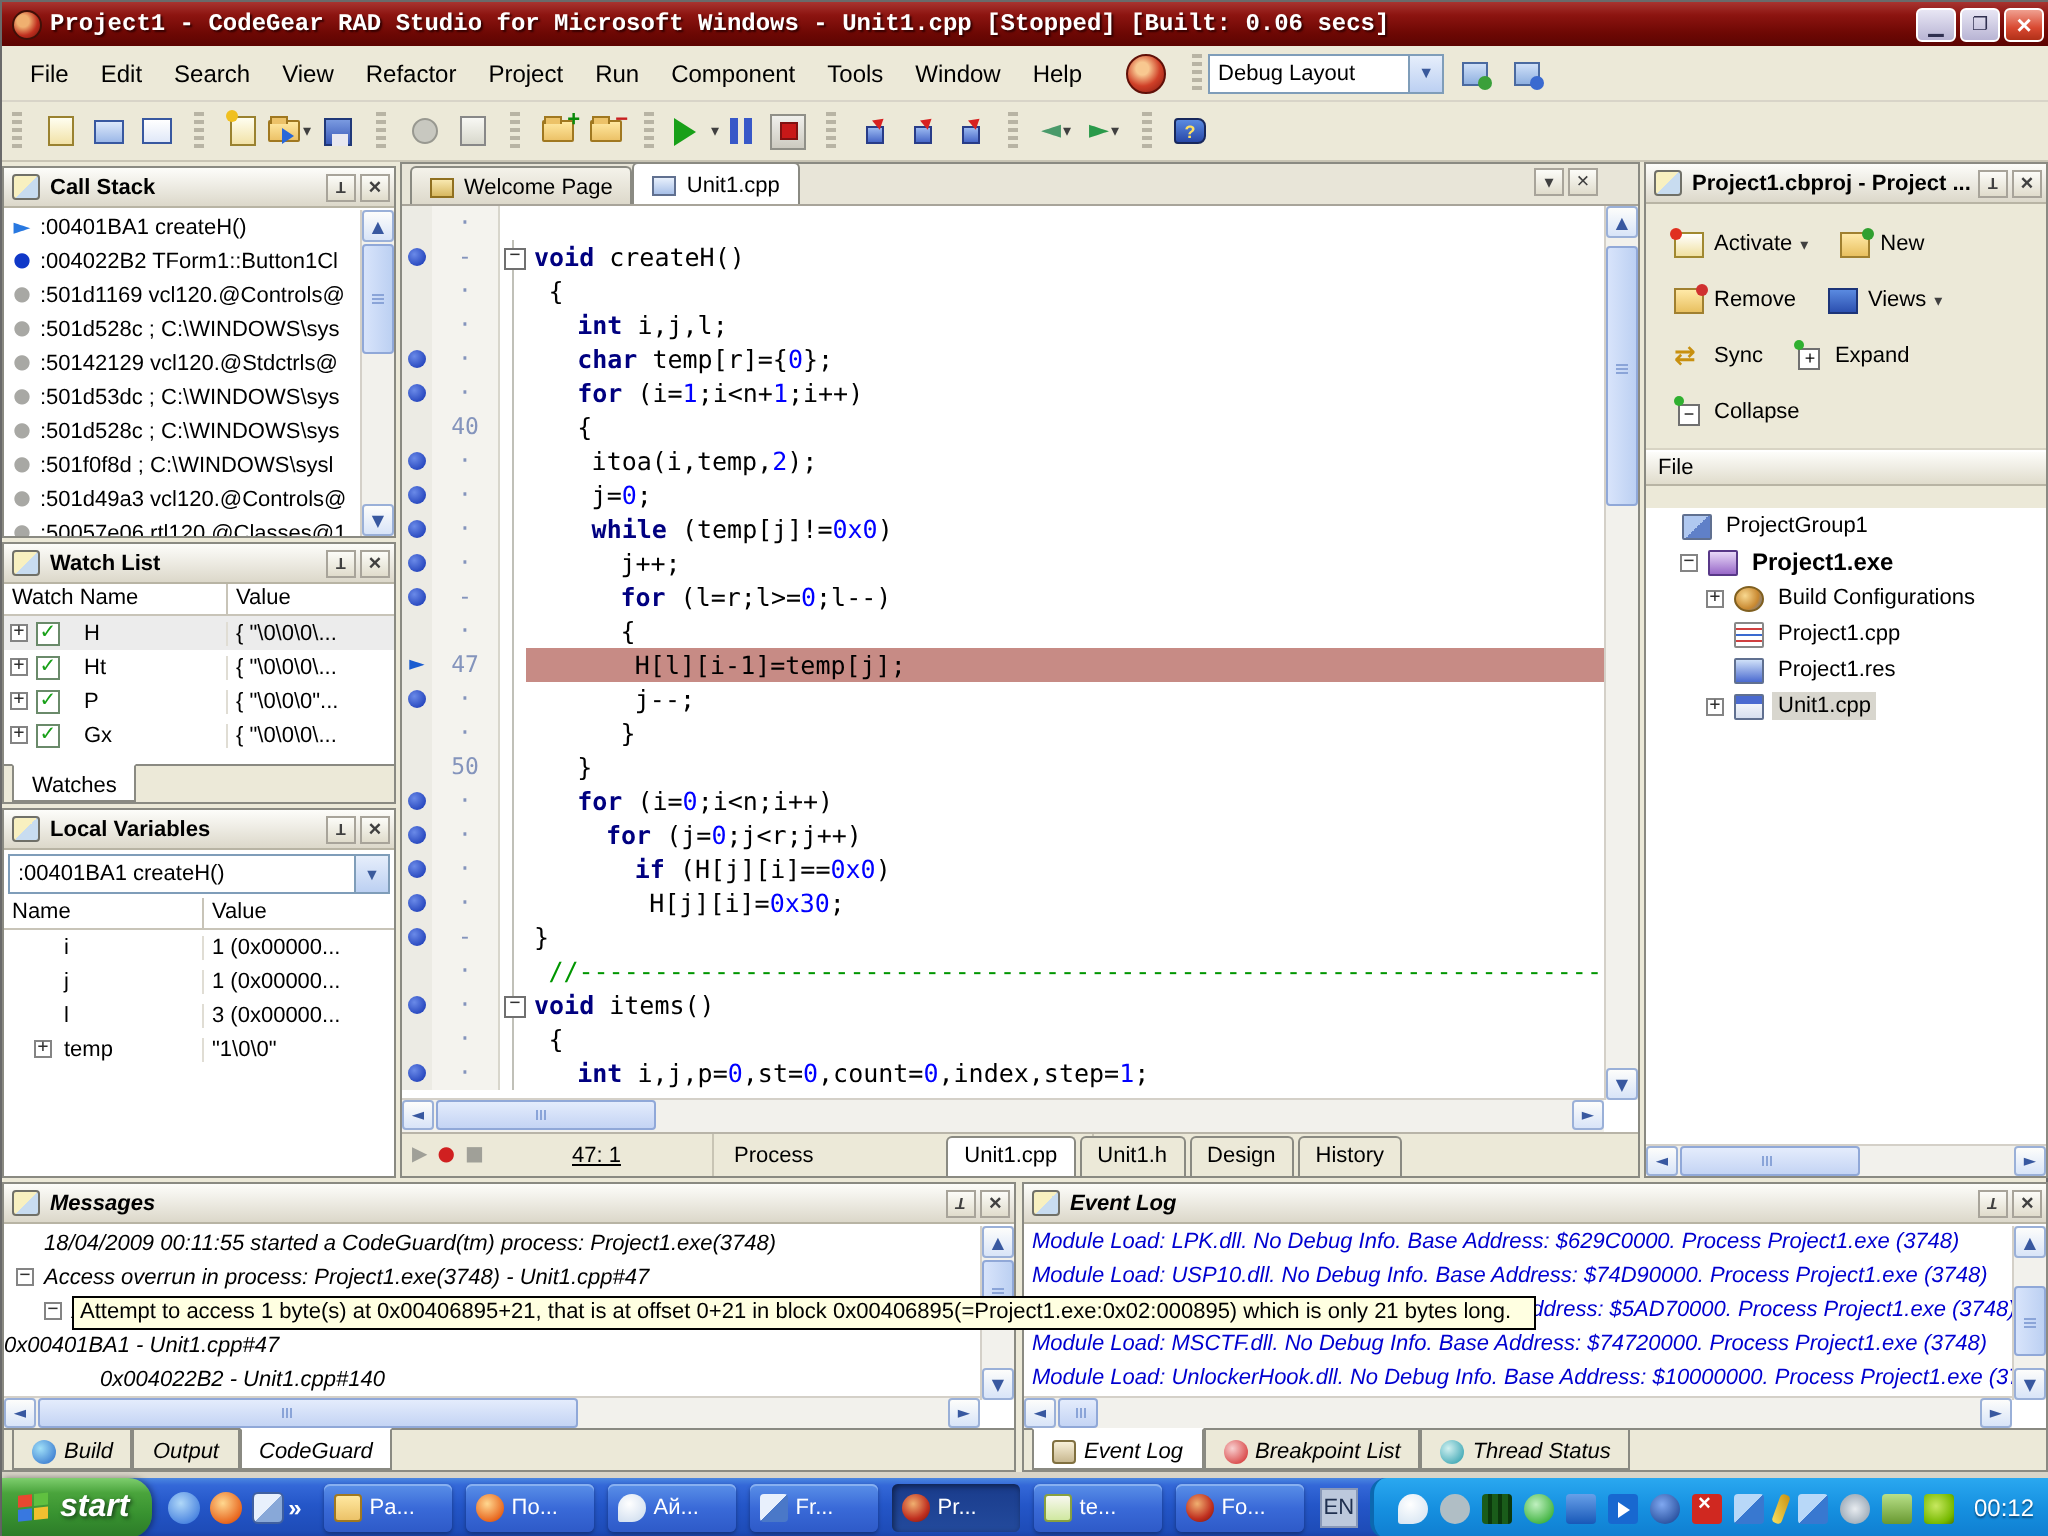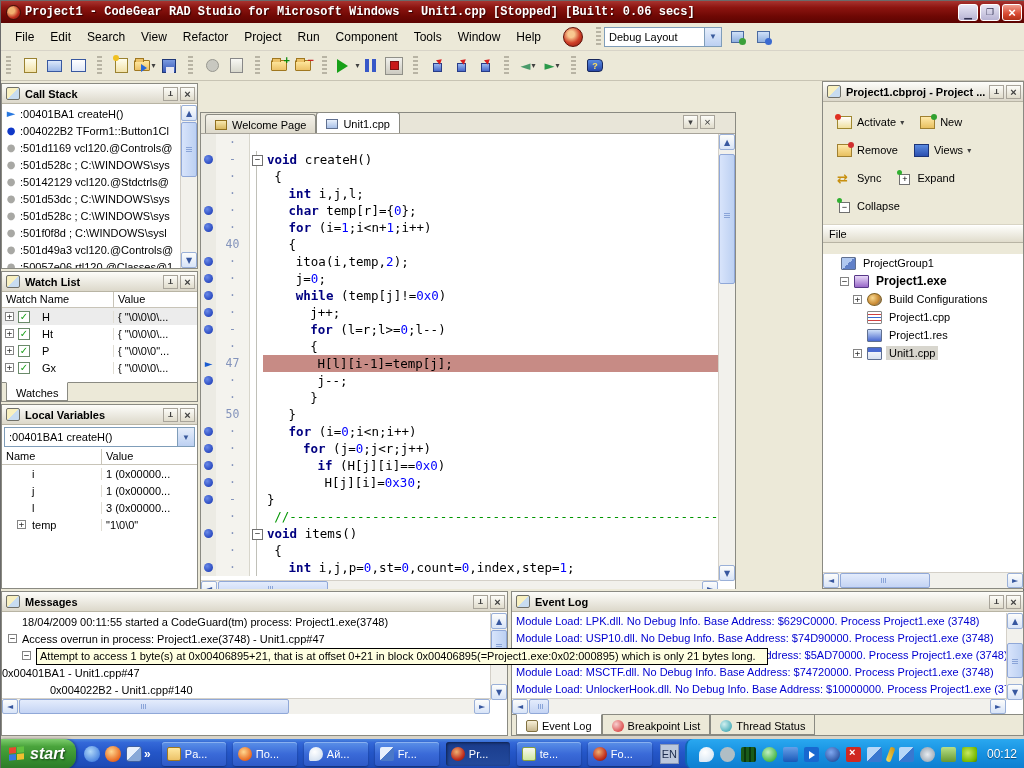--- a/index.html
+++ b/index.html
@@ -125,21 +125,21 @@
   .mtab { padding:2px 9px 0; border:1px solid #8a8a82; border-top:none; background:#ece9d8; font-size:11px; display:flex; align-items:center; gap:4px; white-space:nowrap; }
   .mtab.active { background:#fff; margin-top:-1px; border-top:1px solid #fff; }
   .combo { height:20px; margin:2px; background:#fff; border:1px solid #7f9db9; display:flex; align-items:center; font-size:11px; }
   .combo .val { flex:1; padding-left:4px; white-space:nowrap; overflow:hidden; }
   .lv-row { height:17px; display:flex; align-items:center; font-size:11px; }
   .lv-tree { width:26px; flex:0 0 26px; display:flex; align-items:center; justify-content:flex-end; padding-right:2px; }
   .lvname { flex:1; padding-left:4px; }
   .lvval { width:96px; border-left:1px solid #e0ddd4; padding-left:4px; white-space:nowrap; overflow:hidden; }
 
   
-  #editor { position:absolute; left:199px; top:0; width:536px; height:508px; background:#fff; border:1px solid #8a8a82;margin-top:31px; }
+  #editor { position:absolute; left:199px; top:0; width:620px; height:508px; background:#fff; border:1px solid #8a8a82; }
   #etabs { height:21px; background:#e8e5d8; border-bottom:1px solid #a8a49a; display:flex; align-items:flex-end; padding-left:4px; position:relative; }
   .etab { height:19px; padding:2px 9px 0; border:1px solid #8a8a82; border-bottom:none; border-radius:3px 3px 0 0;
     background:linear-gradient(#f4f2ea,#ddd9cb); font-size:11px; display:flex; align-items:center; gap:5px; }
   .etab.active { background:#fff; height:21px; font-weight:normal; }
   .etab-ico { width:12px; height:10px; border:1px solid #607090; background:linear-gradient(#e8f0fc,#a8c0e8); }
   .etab-ico.home { background:linear-gradient(#f8e8b0,#d8b860); border-color:#907020; }
   #etab-btns { position:absolute; right:20px; top:2px; display:flex; }
   #codewrap { position:absolute; left:0; top:21px; right:17px; height:447px; overflow:hidden; background:#fff; }
   .crow { height:17px; display:flex; font-family:"DejaVu Sans Mono",monospace; font-size:12.5px; line-height:17px; }
   .cmargin { width:15px; flex:0 0 15px; background:#ecebe4; display:flex; align-items:center; justify-content:center; }
@@ -197,21 +197,21 @@
   .tico { width:15px; height:13px; margin:0 4px 0 2px; flex:0 0 15px; border:1px solid #607090; border-radius:1px; }
   .tico-project-group-icon { background:linear-gradient(135deg,#b0c8f0 0 50%,#6080c8 50%); }
   .tico-project-icon { background:linear-gradient(#e8d8f8,#9868c8); border-color:#583888; }
   .tico-build-config-icon { background:radial-gradient(circle at 35% 35%,#f8d890,#c88830 60%,#4878c0); border-color:#806020; border-radius:50%; }
   .tico-cpp-file-icon { background:repeating-linear-gradient(180deg,#fff 0 2px,#d04040 2px 3px,#fff 3px 5px,#3a6ad0 5px 6px); border-color:#888; }
   .tico-res-file-icon { background:linear-gradient(#cfe0f8,#4a6ad0); }
   .tico-unit-file-icon { background:linear-gradient(#fff,#d8e0f0); position:relative; }
   .tico-unit-file-icon::before { content:""; position:absolute; left:0; right:0; top:0; height:4px; background:#4a6ad0; }
 
   
-  #bottom { position:absolute; left:0; top:588px; width:856px; height:147px; background:#ece9d8; }
+  #bottom { position:absolute; left:0; top:588px; width:856px; height:147px; background:#ece9d8;font-style:italic; }
   #messages { position:absolute; left:0; top:2px; width:507px; height:145px; background:#fff; border:1px solid #8a8a82; }
   .msg-row { height:17px; display:flex; align-items:center; font-size:11px; white-space:nowrap; overflow:hidden; }
   #msg-list { position:absolute; left:0; top:21px; right:17px; height:87px; overflow:hidden; }
   #msg-vscroll { position:absolute; right:0; top:21px; width:17px; height:87px; background:#f2f1ec; border-left:1px solid #d4d0c8; }
   #msg-hscroll { position:absolute; left:0; right:17px; bottom:21px; height:16px; background:#f2f1ec; border-top:1px solid #d4d0c8; }
   #msg-tabs { position:absolute; left:0; right:0; bottom:0; height:21px; background:#ece9d8; border-top:1px solid #8a8a82; display:flex; padding-left:4px; }
   .tab-ico { width:12px; height:12px; border-radius:50%; flex:0 0 12px; }
   .tab-ico.build-tab-icon { background:radial-gradient(circle at 35% 35%,#a0e0f8,#2868c8); }
   .tab-ico.event-log-tab-icon { background:linear-gradient(#f8f0d8,#c8b890); border:1px solid #807040; border-radius:2px; }
   .tab-ico.breakpoint-list-tab-icon { background:radial-gradient(circle at 35% 35%,#f8d0d0,#d02020); }
@@ -900,20 +900,32 @@
       <div id="msg-vscroll">
         <span class="sbtn up"></span>
         <span class="sthumb" style="top:17px;height:30px;"></span>
         <span class="sbtn down"></span>
       </div>
       <div id="msg-hscroll">
         <span class="hbtn left"></span>
         <span class="hthumb" style="left:17px;width:270px;"></span>
         <span class="hbtn right"></span>
       </div>
+      <div id="msg-tabs">
+          <div class="mtab">
+            <span class="tab-ico build-tab-icon"></span>
+            <span>Build</span>
+          </div>
+          <div class="mtab">
+            <span>Output</span>
+          </div>
+          <div class="mtab active">
+            <span>CodeGuard</span>
+          </div>
+        </div>
     </div>
 
     <div id="eventlog">
       <div class="phead">
         <span class="picon"></span>
         <span class="ptitle">Event Log</span>
         <span class="pbtn pin"></span>
         <span class="pbtn close"></span>
       </div>
       <div id="el-list">

